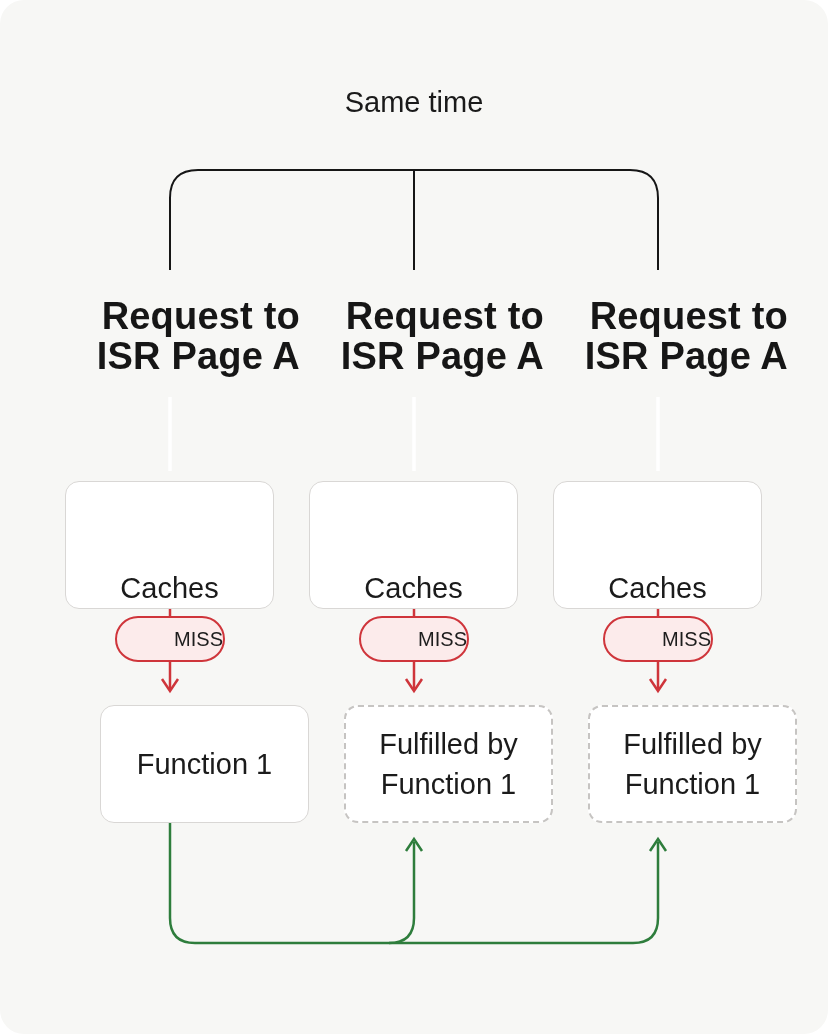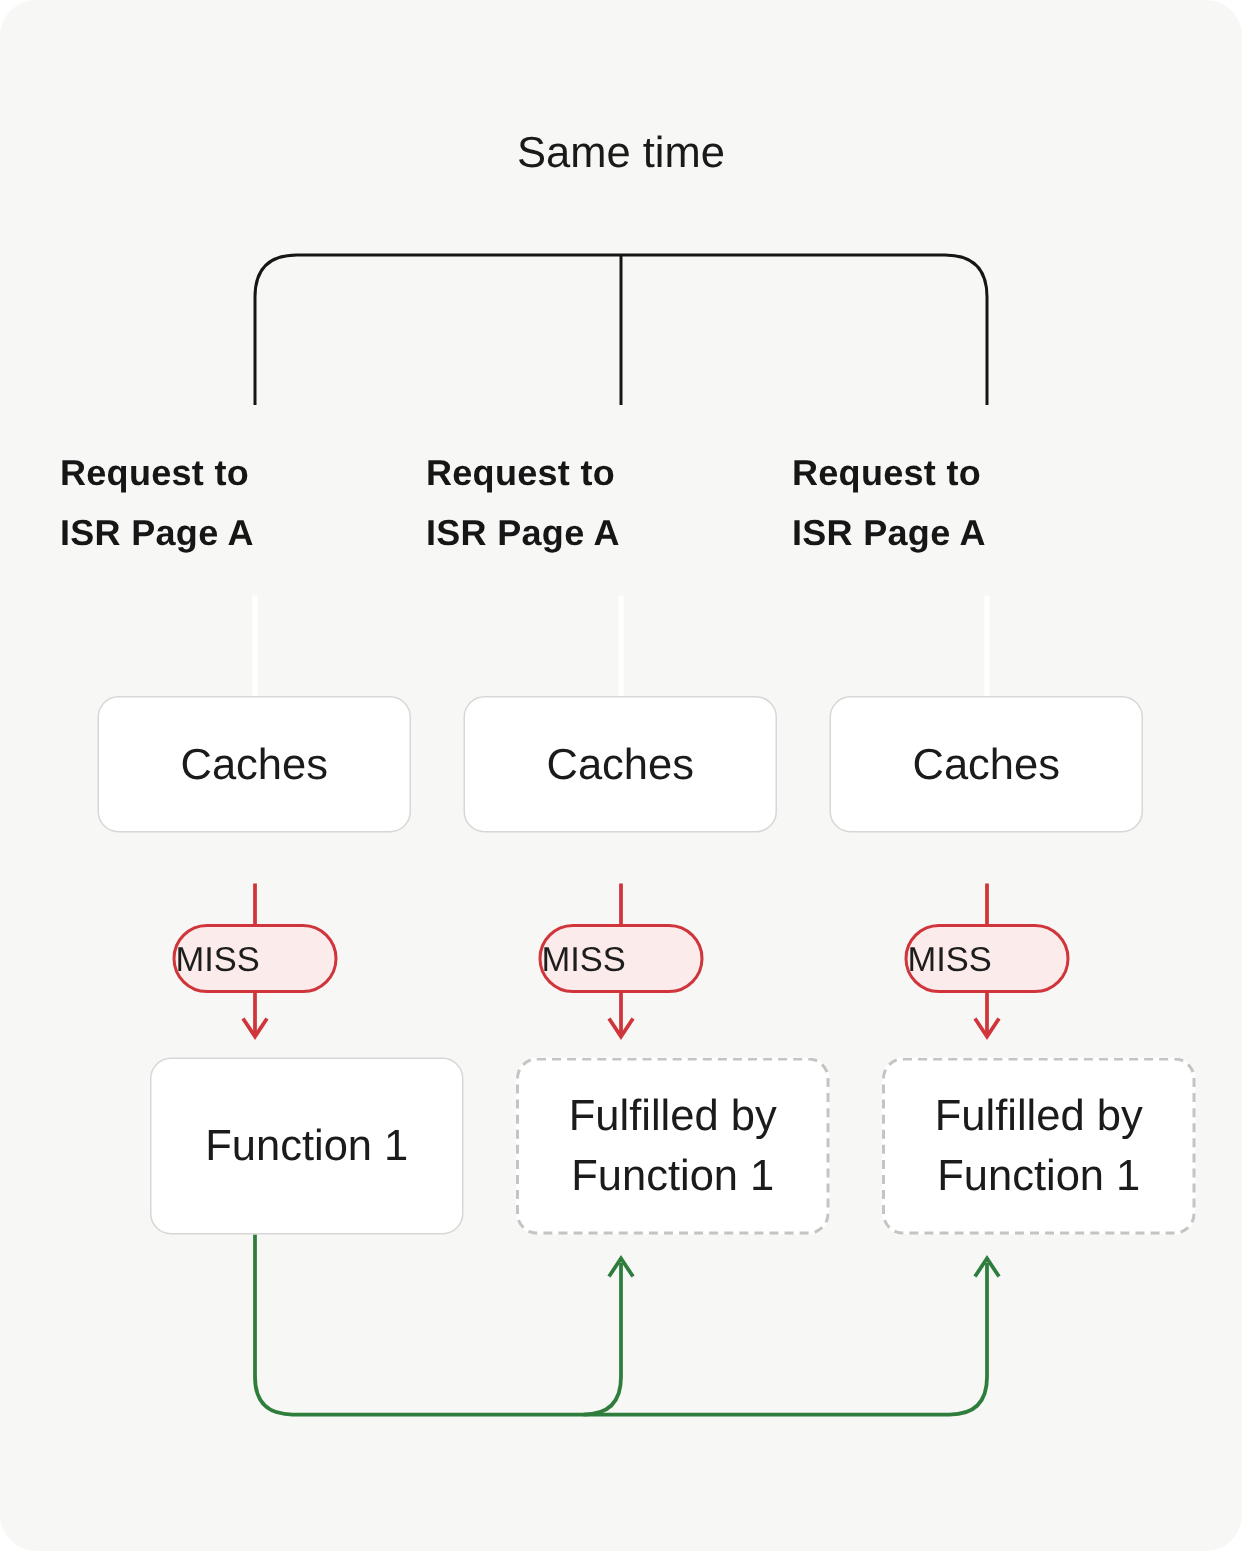--- a/index.html
+++ b/index.html
@@ -13,42 +13,42 @@
     border-radius:24px;
   }
   .layer{position:absolute;left:0;top:0;}
   .title{
     position:absolute;top:84px;left:284px;width:260px;
     text-align:center;font-size:29px;line-height:36px;font-weight:400;
     color:#1a1a1a;
   }
   .req-label{
     position:absolute;top:296px;width:260px;
-    text-align:left;font-size:24px;line-height:40px;font-weight:700;
+    text-align:right;font-size:38px;line-height:40px;font-weight:700;
     color:#161616;letter-spacing:0.2px;
   }
   .box{
     position:absolute;width:209px;
     background:#ffffff;
     border:1.5px solid #d9d7d5;
     border-radius:14px;
     display:flex;flex-direction:column;align-items:center;justify-content:center;
     font-size:29px;line-height:40px;font-weight:400;color:#1b1b1b;
     text-align:center;box-sizing:border-box;
   }
-  .cache-box{top:464px;height:91px;}
+  .cache-box{top:481px;height:128px;justify-content:flex-end;}
   .result-box{top:705px;height:118px;margin-left:35px;}
   .result-box.dashed{border:2px dashed #c6c4c2;}
   .badge{
     position:absolute;top:616px;width:110px;height:46px;
     background:#fcebeb;
     border:2px solid #cf353b;
     border-radius:23px;
-    display:flex;align-items:center;justify-content:flex-start;
-    font-size:23px;font-weight:400;color:#1d1d1d;
+    display:flex;align-items:center;justify-content:flex-end;
+    font-size:20px;font-weight:400;color:#1d1d1d;
     box-sizing:border-box;
   }
   .c1l{left:40px;}  .c2l{left:284px;} .c3l{left:528px;}
   .c1b{left:65px;}  .c2b{left:309px;} .c3b{left:553px;}
   .c1g{left:115px;} .c2g{left:359px;} .c3g{left:603px;}
 </style>
 </head>
 <body>
 
 <div class="stage">

